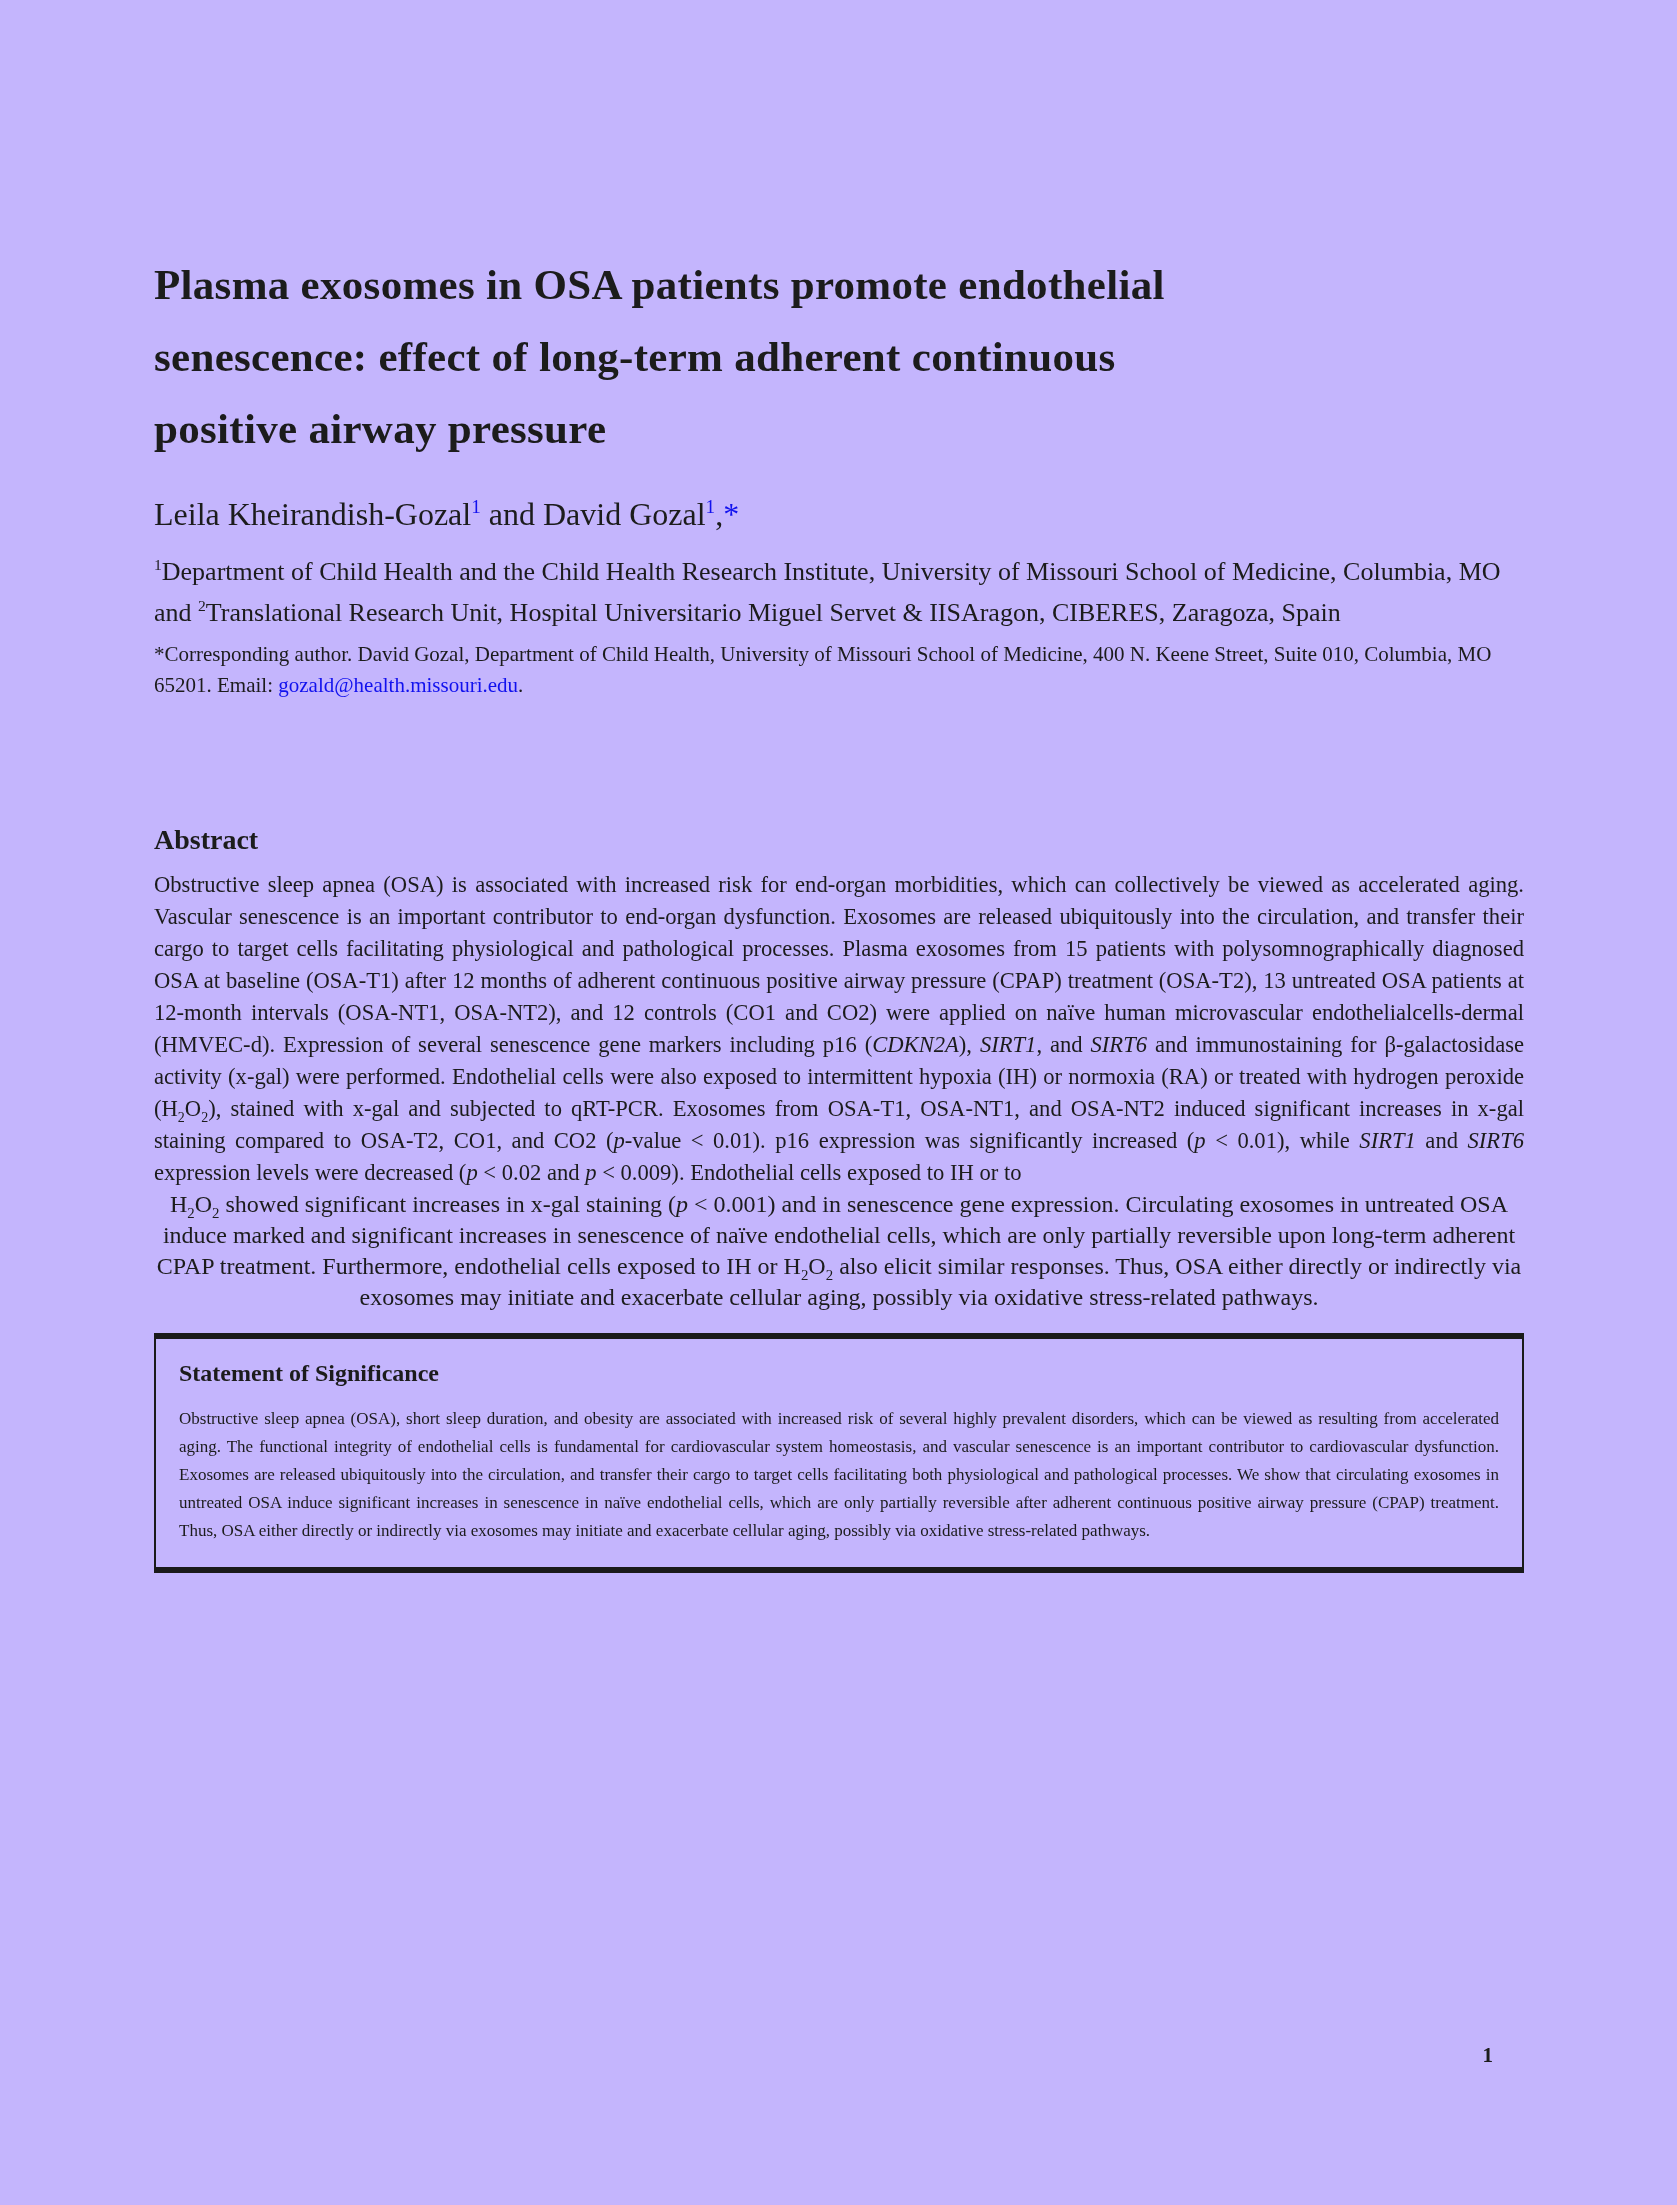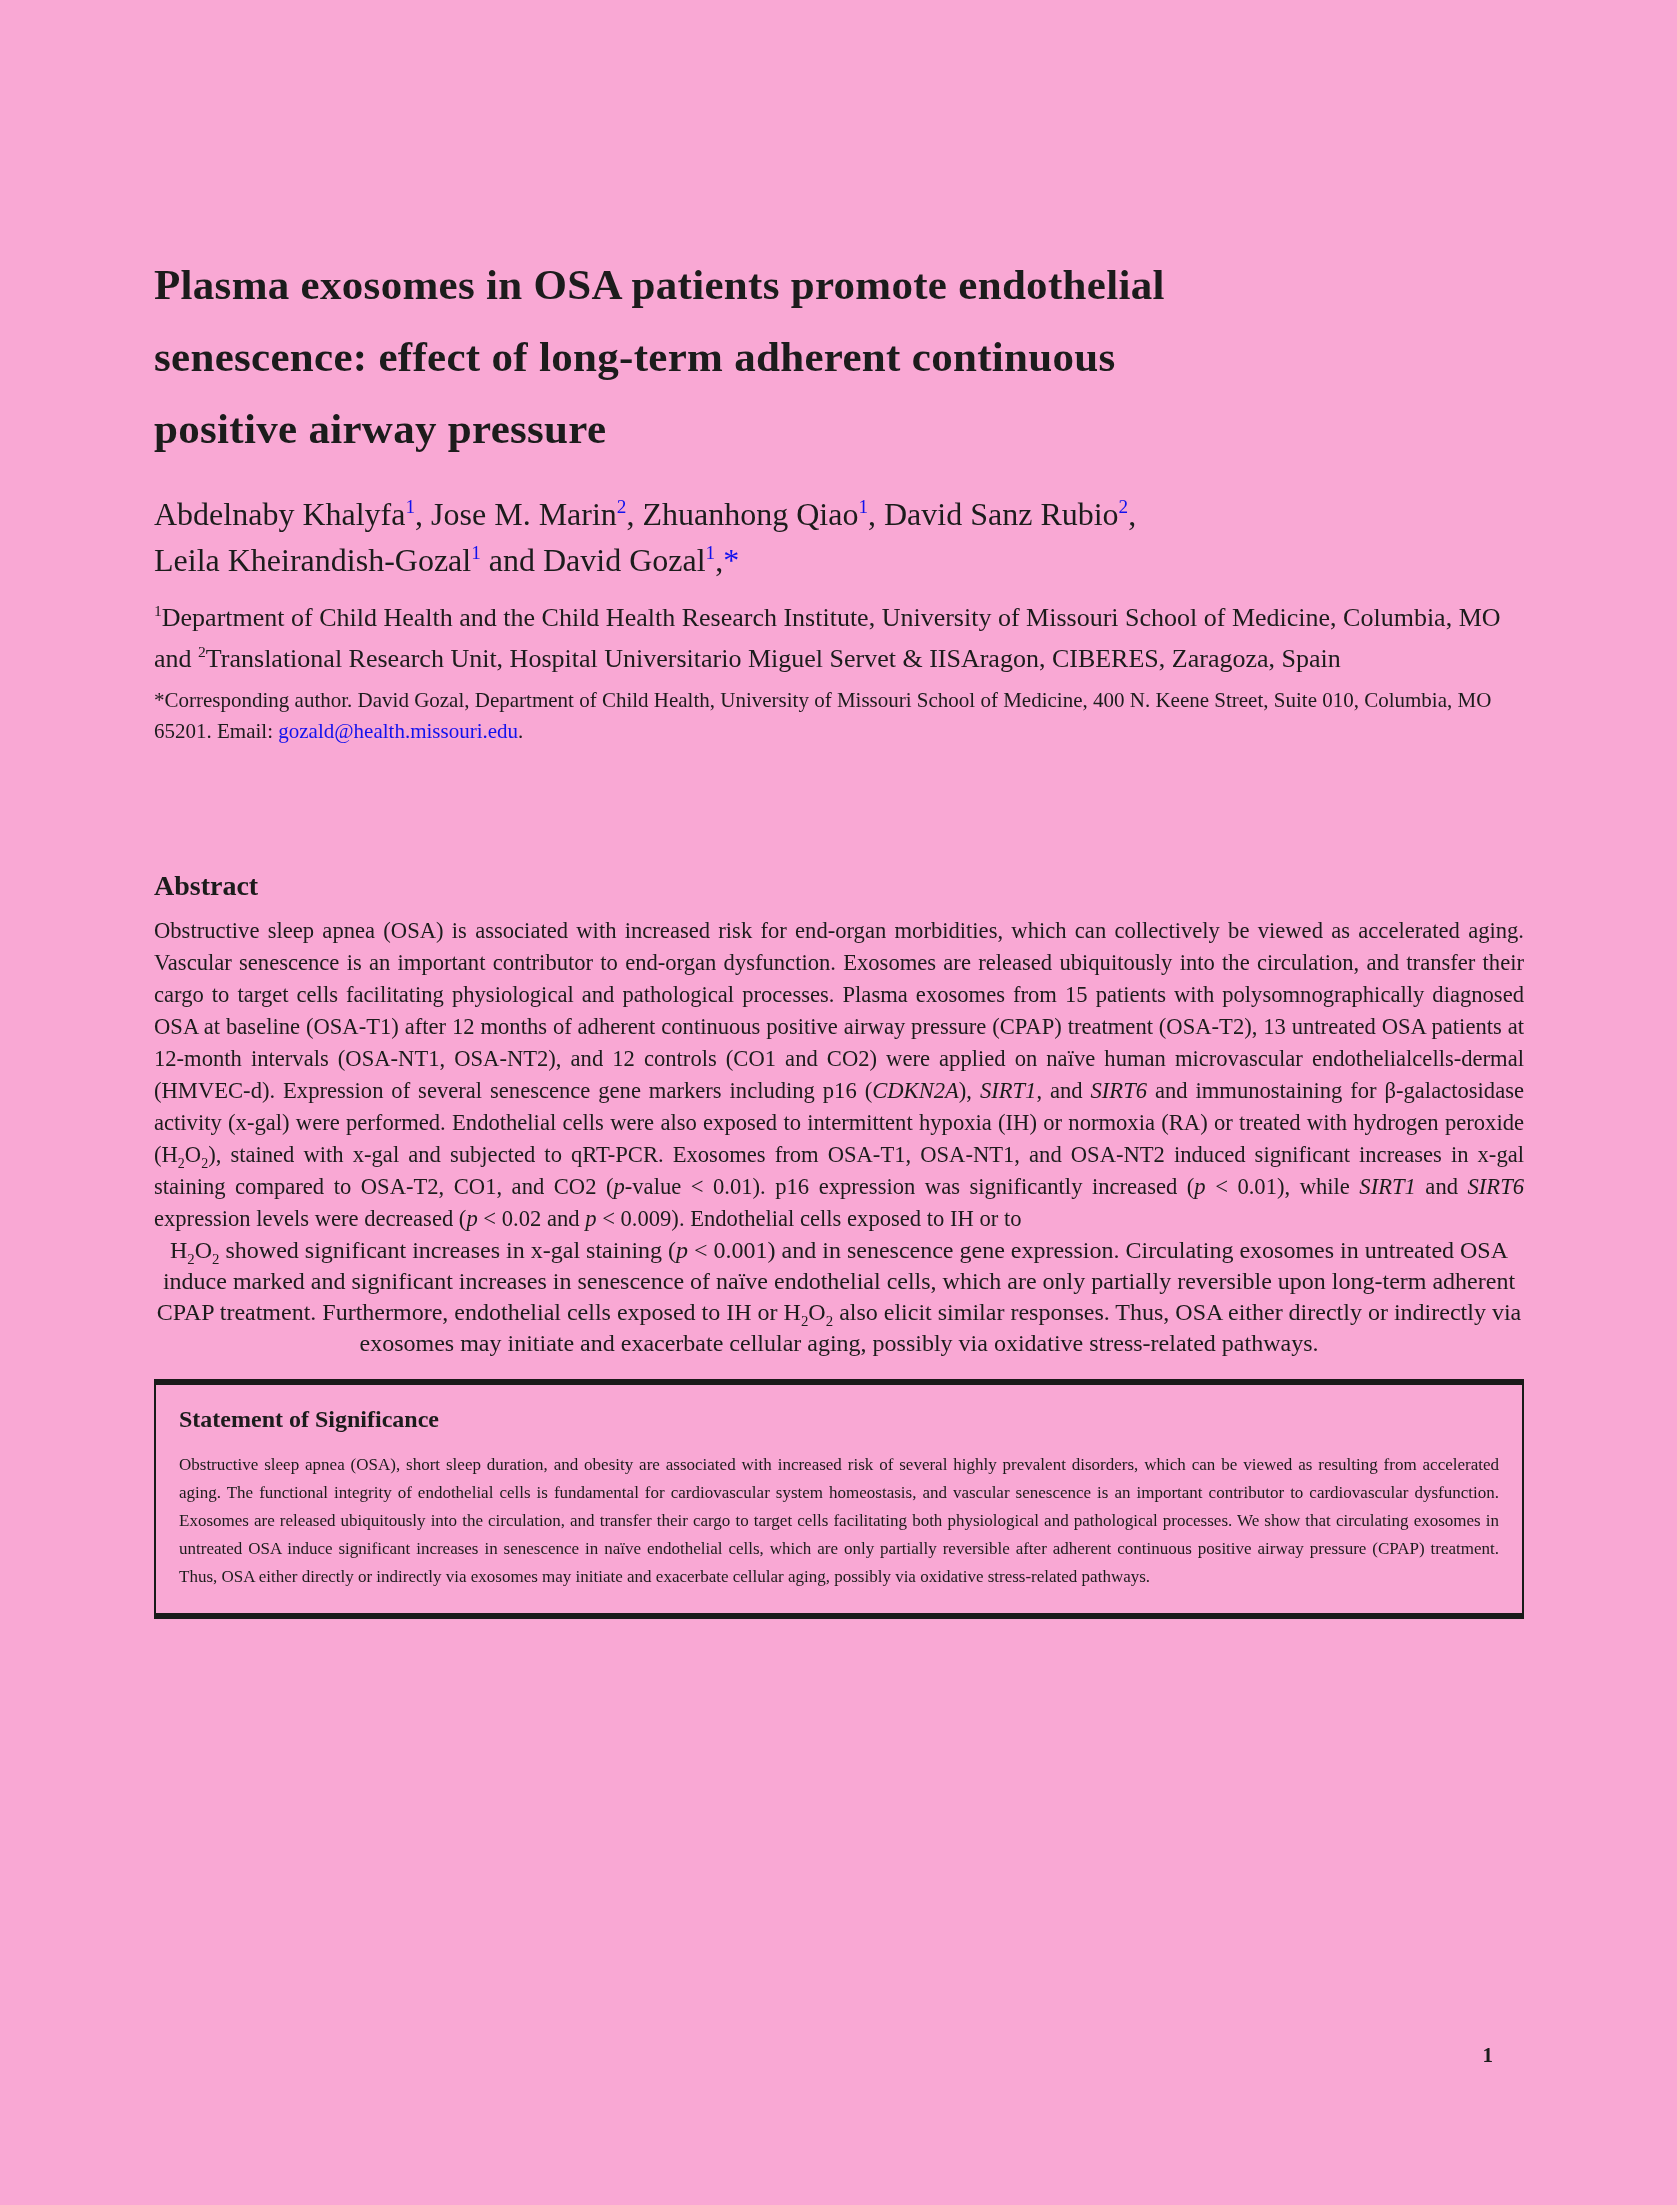--- a/index.html
+++ b/index.html
@@ -1,19 +1,19 @@
 <!DOCTYPE html>
 <html style="--link: #1111ee; --text: #1c1c1c;font-size:10.8px"><head>
 <meta charset="utf-8">
 <style>
   :root { --link:#1111ee; --text:#1c1c1c; }
   * { box-sizing: border-box; }
   body { margin:0; background:#ffffff; }
   .page {
-    position:relative; width:1677px; height:2205px; background:#f9a8d4;
+    position:relative; width:1677px; height:2205px; background:#c4b5fd;
     font-family:"Liberation Serif","DejaVu Serif",serif; color:var(--text);
     overflow:hidden;
   }
   .content { position:absolute; left:154px; width:1370px; top:0; }
 
   .title { margin-top:249px; font-size:43px; font-weight:bold; line-height:72px; letter-spacing:0.3px; }
   .authors { margin-top:26px; font-size:32px; line-height:46px; }
   .affiliations { margin-top:13.5px; font-size:26px; line-height:41px; }
   .corresponding { margin-top:6.8px; font-size:21px; line-height:31px; }
 
@@ -48,21 +48,20 @@
 <div class="page">
   <div class="content">
 
     <div class="title">
       <div>Plasma exosomes in OSA patients promote endothelial</div>
       <div>senescence: effect of long-term adherent continuous</div>
       <div>positive airway pressure</div>
     </div>
 
     <div class="authors">
-      <div><span>Abdelnaby Khalyfa</span><span class="s-supb">1</span><span>, Jose M. Marin</span><span class="s-supb">2</span><span>, Zhuanhong Qiao</span><span class="s-supb">1</span><span>, David Sanz Rubio</span><span class="s-supb">2</span><span>,</span></div>
       <div><span>Leila Kheirandish-Gozal</span><span class="s-supb">1</span><span> and David Gozal</span><span class="s-supb">1</span><span>,</span><span class="s-star">*</span></div>
     </div>
 
     <div class="affiliations"><span class="s-sup">1</span><span>Department of Child Health and the Child Health Research Institute, University of Missouri School of Medicine, Columbia, MO and </span><span class="s-sup">2</span><span>Translational Research Unit, Hospital Universitario Miguel Servet &amp; IISAragon, CIBERES, Zaragoza, Spain</span></div>
 
     <div class="corresponding"><span>*Corresponding author. David Gozal, Department of Child Health, University of Missouri School of Medicine, 400 N. Keene Street, Suite 010, Columbia, MO 65201. Email: </span><span class="email">gozald@health.missouri.edu</span><span>.</span></div>
 
     <div class="abstract-heading">Abstract</div>
     <div class="abstract-p1"><span>Obstructive sleep apnea (OSA) is associated with increased risk for end-organ morbidities, which can collectively be viewed as accelerated aging. Vascular senescence is an important contributor to end-organ dysfunction. Exosomes are released ubiquitously into the circulation, and transfer their cargo to target cells facilitating physiological and pathological processes. Plasma exosomes from 15 patients with polysomnographically diagnosed OSA at baseline (OSA-T1) after 12 months of adherent continuous positive airway pressure (CPAP) treatment (OSA-T2), 13 untreated OSA patients at 12-month intervals (OSA-NT1, OSA-NT2), and 12 controls (CO1 and CO2) were applied on naïve human microvascular endothelialcells-dermal (HMVEC-d). Expression of several senescence gene markers including p16 (</span><span class="s-i">CDKN2A</span><span>), </span><span class="s-i">SIRT1</span><span>, and </span><span class="s-i">SIRT6</span><span> and immunostaining for β-galactosidase activity (x-gal) were performed. Endothelial cells were also exposed to intermittent hypoxia (IH) or normoxia (RA) or treated with hydrogen peroxide (H</span><span class="s-sub">2</span><span>O</span><span class="s-sub">2</span><span>), stained with x-gal and subjected to qRT-PCR. Exosomes from OSA-T1, OSA-NT1, and OSA-NT2 induced significant increases in x-gal staining compared to OSA-T2, CO1, and CO2 (</span><span class="s-i">p</span><span>-value &lt; 0.01). p16 expression was significantly increased (</span><span class="s-i">p</span><span> &lt; 0.01), while </span><span class="s-i">SIRT1</span><span> and </span><span class="s-i">SIRT6</span><span> expression levels were decreased (</span><span class="s-i">p</span><span> &lt; 0.02 and </span><span class="s-i">p</span><span> &lt; 0.009). Endothelial cells exposed to IH or to</span></div>
     <div class="abstract-p2"><span>H</span><span class="s-sub">2</span><span>O</span><span class="s-sub">2</span><span> showed significant increases in x-gal staining (</span><span class="s-i">p</span><span> &lt; 0.001) and in senescence gene expression. Circulating exosomes in untreated OSA induce marked and significant increases in senescence of naïve endothelial cells, which are only partially reversible upon long-term adherent CPAP treatment. Furthermore, endothelial cells exposed to IH or H</span><span class="s-sub">2</span><span>O</span><span class="s-sub">2</span><span> also elicit similar responses. Thus, OSA either directly or indirectly via exosomes may initiate and exacerbate cellular aging, possibly via oxidative stress-related pathways.</span></div>

